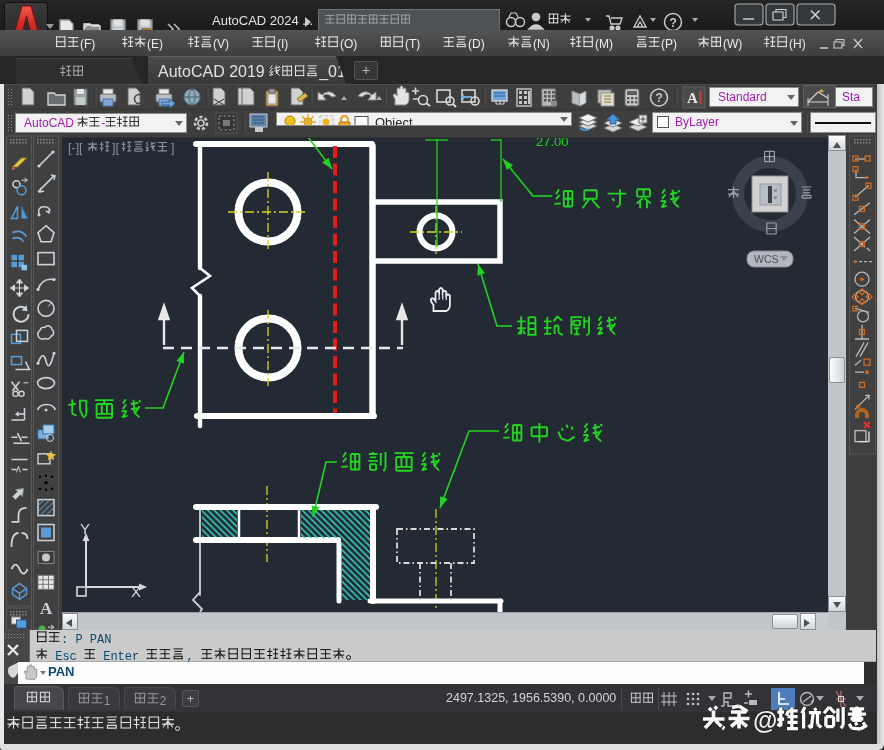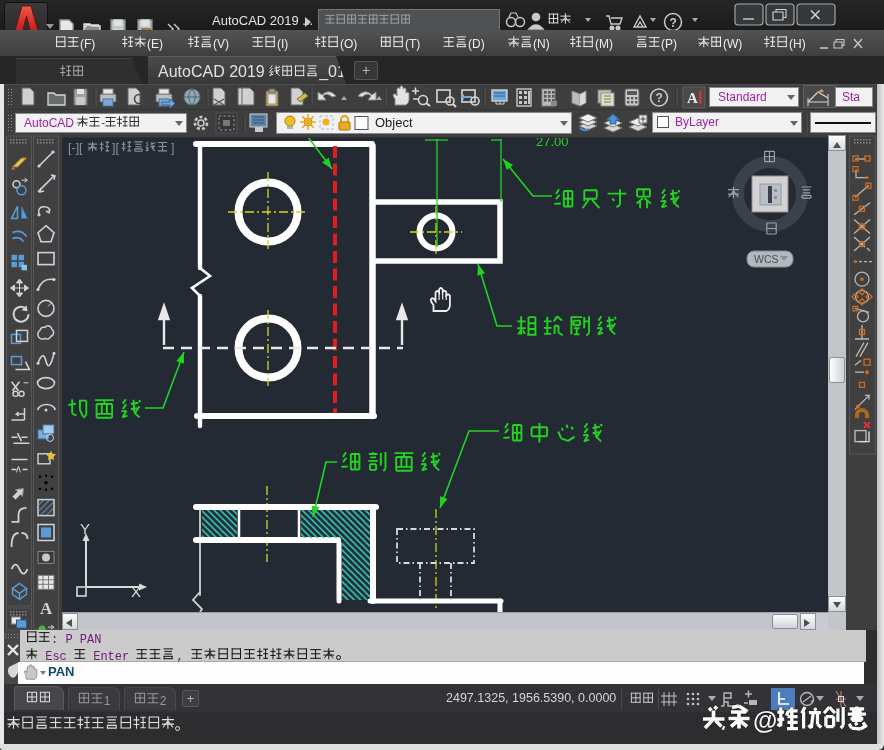--- a/index.html
+++ b/index.html
@@ -28,21 +28,21 @@
 <path d="M28 8 h6 l2 2 h8 v10 h-16 z M28 12 l3 -3 h12" fill="#8a8d8f" stroke="#e0e0e0"></path>
 <path d="M55 4 h14 v16 h-14 z" fill="#b5bdc3" stroke="#888"></path>
         <rect x="58" y="4" width="8" height="6" fill="#dde3e6"></rect>
         <rect x="58" y="13" width="8" height="7" fill="#c8cdd1"></rect>
 <path d="M82 4 h14 v16 h-14 z" fill="#b5bdc3" stroke="#888"></path>
         <rect x="85" y="4" width="8" height="6" fill="#dde3e6"></rect>
         <path d="M86 13 h8 l4 5 h-8 z" fill="#d3a14e" stroke="#8a6a28"></path>
 <path d="M112 8 l5 5 l-5 5 M118 8 l5 5 l-5 5" stroke="#bbb" stroke-width="1.6"></path>
 </g>
     </svg>
-<div class="ab" style="left:212px;top:13px;width:200px;height:18px;color:#e4e4e4;font-size:13px">AutoCAD 2019 ...</div>
+<div class="ab" style="left:212px;top:13px;width:200px;height:18px;color:#e4e4e4;font-size:13px">AutoCAD 2024 ...</div>
 <div class="ab" style="left:305px;top:17px;width:0;height:0;border:5px solid transparent;border-left:6px solid #ccc"></div>
 <div class="ab" style="left:318px;top:9px;width:182px;height:23px;background:#4e5254;border:1px solid #707476;color:#9aa0a2;font-style:italic;font-size:11px;line-height:21px;padding-left:6px"><svg width="86" height="12" viewBox="0 0 86 12" style="vertical-align:-2px">
         <path d="M0.8 1.4L9.2 1.4M1.4 5.0L8.6 5.0M0.8 9.0L9.2 9.0M5.0 1.4L5.0 9.0M12.2 0.8L19.4 0.8M12.2 5.0L19.4 5.0M12.2 9.2L19.4 9.2M12.2 0.8L12.2 9.2M19.4 0.8L19.4 9.2M22.8 1.0L30.4 1.0M22.8 9.0L30.4 9.0M22.8 1.0L22.8 9.0M30.4 1.0L30.4 9.0M22.8 5.0L30.4 5.0M26.6 1.0L26.6 9.0M33.2 1.4L41.6 1.4M33.8 5.0L41.0 5.0M33.2 9.0L41.6 9.0M37.4 1.4L37.4 9.0M44.4 1.0L52.0 1.0M44.4 9.0L52.0 9.0M44.4 1.0L44.4 9.0M52.0 1.0L52.0 9.0M44.4 5.0L52.0 5.0M48.2 1.0L48.2 9.0M54.8 1.4L63.2 1.4M55.4 5.0L62.6 5.0M54.8 9.0L63.2 9.0M59.0 1.4L59.0 9.0M66.2 0.8L73.4 0.8M66.2 5.0L73.4 5.0M66.2 9.2L73.4 9.2M66.2 0.8L66.2 9.2M73.4 0.8L73.4 9.2M76.8 1.0L84.4 1.0M76.8 9.0L84.4 9.0M76.8 1.0L76.8 9.0M84.4 1.0L84.4 9.0M76.8 5.0L84.4 5.0M80.6 1.0L80.6 9.0" stroke="#9aa0a2" stroke-width="1.00" fill="none" stroke-linecap="square"></path>
       </svg></div>
 <svg class="ab" style="left:503px;top:9px" width="200" height="24" fill="none" stroke="#c9c9c9" stroke-width="1.5">
 <circle cx="8" cy="13" r="4.5"></circle>
       <circle cx="17" cy="13" r="4.5"></circle>
       <path d="M6 8 l2 -4 h5 l2 4" stroke-width="1.2"></path>
 <circle cx="33" cy="8" r="3.6" fill="#c9c9c9"></circle>
       <path d="M26 20 q7 -8 14 0 z" fill="#c9c9c9"></path>
@@ -250,21 +250,21 @@
       <rect x="29" y="4" width="15" height="14" fill="none" stroke="#999" stroke-dasharray="2.5 2"></rect>
       <rect x="33" y="8" width="7" height="6" fill="#777"></rect>
     </svg>
 <svg class="ab" style="left:242px;top:112px" width="34" height="22">
       <line x1="2" y1="2" x2="2" y2="20" stroke="#2e2e2e"></line>
       <line x1="3" y1="2" x2="3" y2="20" stroke="#555"></line>
       <rect x="8" y="2" width="17" height="13" fill="#5e84ac" stroke="#c8d0d8"></rect>
       <path d="M11 5 h11 M11 8 h11 M11 11 h11" stroke="#38536e"></path>
       <rect x="13" y="15" width="8" height="5" fill="#c8c8c8"></rect>
     </svg>
-<div class="ab combo" style="left:276px;top:112px;width:296px;height:22px;padding-left:2px"><svg width="286" height="20" style="vertical-align:-6px">
+<div class="ab combo" style="left:276px;top:112px;width:296px;height:14px;padding-left:2px"><svg width="286" height="20" style="vertical-align:-6px">
 <circle cx="11" cy="8" r="5" fill="#f0c020" stroke="#a8820a"></circle>
         <path d="M8 13 h6 v3 h-6 z" fill="#b0b0b0"></path>
 <circle cx="29" cy="9" r="4" fill="#f8d030" stroke="#b8902a"></circle>
         <g stroke="#e8a820" stroke-width="1.5">
           <line x1="29" y1="9" x2="37.0" y2="9.0"></line>
           <line x1="29" y1="9" x2="34.7" y2="14.7"></line>
           <line x1="29" y1="9" x2="29.0" y2="17.0"></line>
           <line x1="29" y1="9" x2="23.3" y2="14.7"></line>
           <line x1="29" y1="9" x2="21.0" y2="9.0"></line>
           <line x1="29" y1="9" x2="23.3" y2="3.4"></line>
@@ -742,21 +742,21 @@
         <rect x="-7" y="-7" width="11" height="11" fill="none" stroke="#b8b8b8" stroke-width="1.4"></rect>
         <path d="M-3 4 h10 v-10" fill="none" stroke="#d8d8d8" stroke-width="1.4"></path>
       </g>
     </svg>
 <div class="ab" style="left:0;top:630px;width:30px;height:54px;background:#474747;border-right:1px solid #666"></div>
 <div class="ab grip" style="left:4px;top:633px;width:22px;height:7px"></div>
 <svg class="ab" style="left:6px;top:643px" width="20" height="40">
       <path d="M2 2 l10 10 m0 -10 l-10 10" stroke="#e8e8e8" stroke-width="2.4"></path>
       <path d="M3 24 q-3 6 2 10 q2 1.5 4 0 l3 -4 l6 5 q4 -1 4 -5 l-6 -4 l2 -4 q-2 -4 -7 -2 z" fill="#d8d8d8"></path>
     </svg>
-<div class="ab" style="left:20px;top:630px;width:846px;height:32px;background:#cbcbcb;border-bottom:1px solid #aaa;font-family:'Liberation Mono',monospace;font-size:12px;color:#701a75">
+<div class="ab" style="left:30px;top:630px;width:846px;height:32px;background:#cbcbcb;border-bottom:1px solid #aaa;font-family:'Liberation Mono',monospace;font-size:12px;color:#0c4a6e">
       <div style="padding:1px 0 0 6px"><svg width="25" height="14" viewBox="0 0 25 14" style="vertical-align:-2px">
           <path d="M1.6 0.9L9.9 0.9M1.6 5.8L9.9 5.8M1.6 10.6L9.9 10.6M1.6 0.9L1.6 10.6M9.9 0.9L9.9 10.6M13.3 1.6L23.0 1.6M14.0 5.8L22.3 5.8M13.3 10.3L23.0 10.3M18.2 1.6L18.2 10.3" stroke="#111" stroke-width="1.00" fill="none" stroke-linecap="square"></path>
         </svg>: P PAN</div>
       <div style="padding:1px 0 0 6px"><svg width="12" height="14" viewBox="0 0 12 14" style="vertical-align:-2px">
           <path d="M0.9 3.2L10.6 3.2M5.8 0.7L5.8 10.8M5.8 4.4L1.6 9.8M5.8 4.4L9.9 9.8M0.9 7.1L10.6 7.1" stroke="#111" stroke-width="1.00" fill="none" stroke-linecap="square"></path>
         </svg> Esc <svg width="12" height="14" viewBox="0 0 12 14" style="vertical-align:-2px">
           <path d="M0.9 1.6L10.6 1.6M1.6 5.8L9.9 5.8M0.9 10.3L10.6 10.3M5.8 1.6L5.8 10.3" stroke="#111" stroke-width="1.00" fill="none" stroke-linecap="square"></path>
         </svg> Enter <svg width="40" height="14" viewBox="0 0 40 14" style="vertical-align:-2px">
           <path d="M0.9 1.6L10.6 1.6M1.6 5.8L9.9 5.8M0.9 10.3L10.6 10.3M5.8 1.6L5.8 10.3M14.1 1.6L23.8 1.6M14.8 5.8L23.1 5.8M14.1 10.3L23.8 10.3M18.9 1.6L18.9 10.3M28.0 0.9L36.3 0.9M28.9 3.4L35.4 3.4M28.9 6.0L35.4 6.0M28.2 8.3L36.1 8.3M28.2 8.3L28.2 10.7M36.1 8.3L36.1 10.7M28.2 10.7L36.1 10.7" stroke="#111" stroke-width="1.00" fill="none" stroke-linecap="square"></path>
         </svg>, <svg width="145" height="14" viewBox="0 0 145 14" style="vertical-align:-2px">

